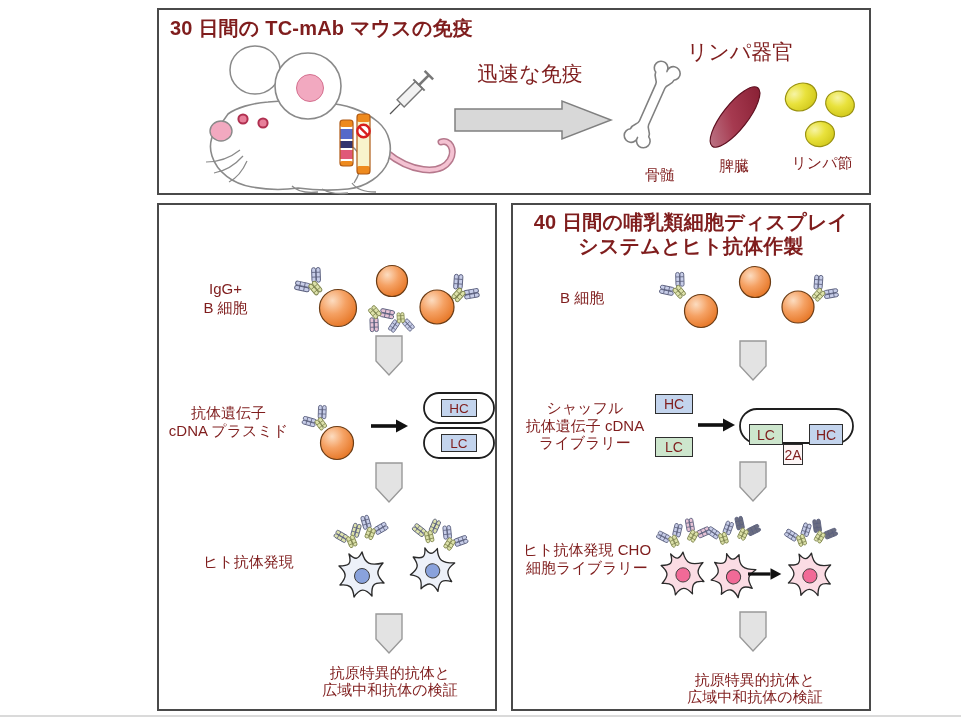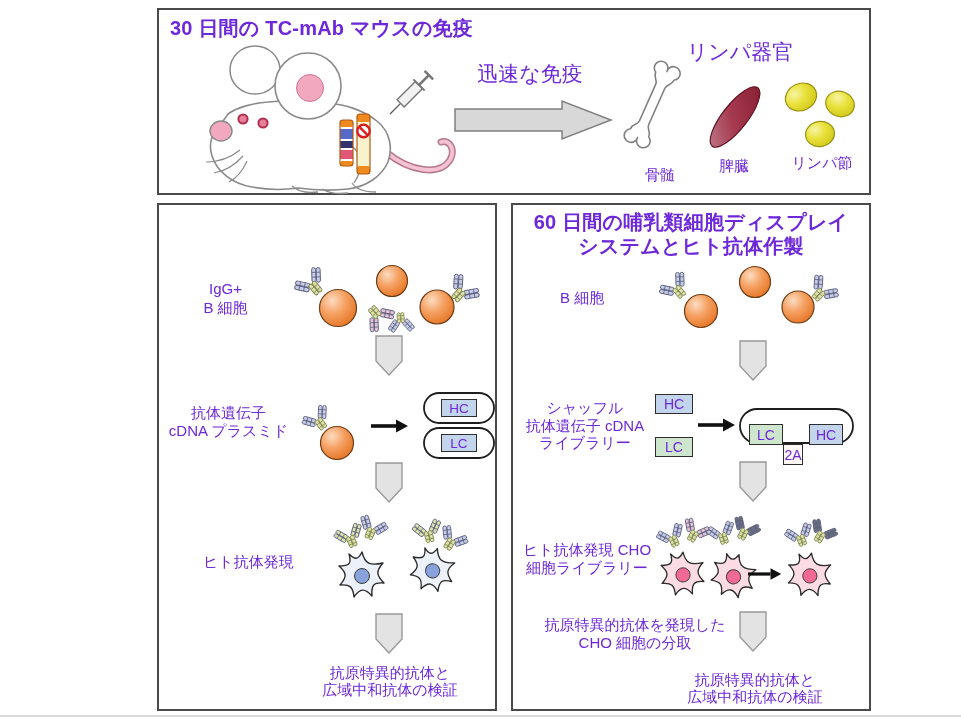--- a/index.html
+++ b/index.html
@@ -1,18 +1,18 @@
 <!DOCTYPE html>
 <html><head>
 <meta charset="utf-8">
 <style>
   html,body{margin:0;padding:0;background:#ffffff;}
   .page{
     position:relative;width:961px;height:721px;background:#ffffff;overflow:hidden;
-    font-family:"Liberation Sans","DejaVu Sans",sans-serif;color:#6d28d9;
+    font-family:"Liberation Sans","DejaVu Sans",sans-serif;color:#7f1d1d;
   }
   .panel{position:absolute;border:2px solid #4a4a4a;background:#ffffff;box-sizing:border-box;}
   .svglayer{position:absolute;left:0;top:0;z-index:1;}
   .txt{position:absolute;z-index:2;white-space:nowrap;}
   .panel-title{font-size:20px;font-weight:700;line-height:24px;letter-spacing:0.2px;}
   .center{text-align:center;}
   .lbl15{font-size:15px;line-height:19px;}
   .lbl17{font-size:21px;line-height:20px;}
   .genebox{
     position:absolute;z-index:3;display:flex;align-items:center;justify-content:center;
@@ -222,40 +222,36 @@
   </div>
   <div class="genebox" style="left:441px;top:399px;width:36px;height:18px;background:#c3d4ed;">HC</div>
   <div class="genebox" style="left:441px;top:434px;width:36px;height:18px;background:#c3d4ed;">LC</div>
   <div class="txt lbl15" style="left:170px;top:552px;margin-left:33px;">ヒト抗体発現</div>
   <div class="txt lbl15 center" style="left:295px;top:664px;width:190px;line-height:17px;">
     <div>抗原特異的抗体と</div>
     <div>広域中和抗体の検証</div>
   </div>
 
   <div class="txt panel-title center" style="left:513px;top:210px;width:356px;">
-    <div>60 日間の哺乳類細胞ディスプレイ</div>
+    <div>40 日間の哺乳類細胞ディスプレイ</div>
     <div>システムとヒト抗体作製</div>
   </div>
   <div class="txt lbl15" style="left:560px;top:288px;">B 細胞</div>
   <div class="txt lbl15 center" style="left:515px;top:399px;width:140px;line-height:17.5px;">
     <div>シャッフル</div>
     <div>抗体遺伝子 cDNA</div>
     <div>ライブラリー</div>
   </div>
   <div class="genebox" style="left:655px;top:394px;width:38px;height:20px;background:#c3d4ed;font-size:14px;">HC</div>
   <div class="genebox" style="left:655px;top:437px;width:38px;height:20px;background:#cde6cd;font-size:14px;">LC</div>
   <div class="genebox" style="left:749px;top:424px;width:34px;height:21px;background:#cde6cd;font-size:14px;">LC</div>
   <div class="genebox" style="left:783px;top:444px;width:20px;height:21px;background:#fdf6f6;font-size:14px;">2A</div>
   <div class="genebox" style="left:809px;top:424px;width:34px;height:21px;background:#c3d4ed;font-size:14px;">HC</div>
   <div class="txt lbl15 center" style="left:512px;top:541px;width:150px;line-height:17.5px;">
     <div>ヒト抗体発現 CHO</div>
     <div>細胞ライブラリー</div>
   </div>
-  <div class="txt lbl15 center" style="left:515px;top:616px;width:240px;line-height:17.5px;">
-    <div>抗原特異的抗体を発現した</div>
-    <div>CHO 細胞の分取</div>
-  </div>
   <div class="txt lbl15 center" style="left:660px;top:671px;width:190px;line-height:17px;">
     <div>抗原特異的抗体と</div>
     <div>広域中和抗体の検証</div>
   </div>
 
 </div>
 
 </body></html>

